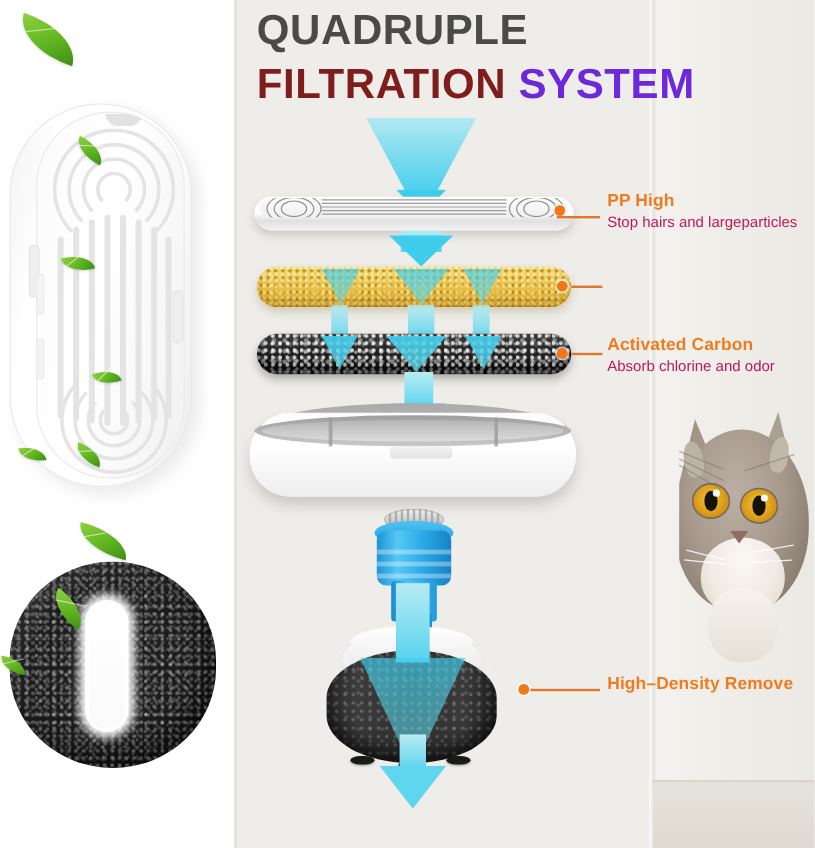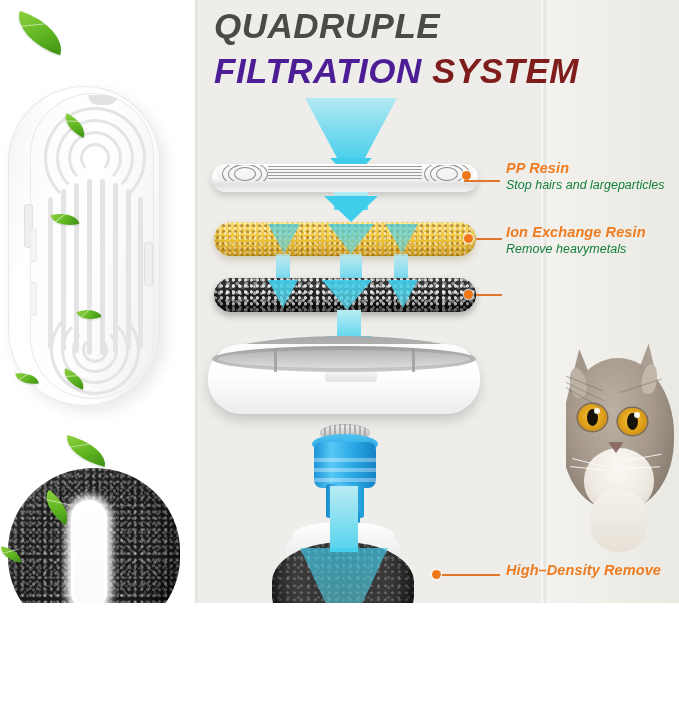--- a/index.html
+++ b/index.html
@@ -1,39 +1,39 @@
 <!DOCTYPE html>
 <html><head>
 <meta charset="utf-8">
 <style>
   html,body{margin:0;padding:0;background:#fff;}
   body{font-family:"Liberation Sans",sans-serif;}
-  #stage{position:relative;width:679px;height:603px;overflow:hidden;background:#ffffff;font-style:italic;}
+  #stage{position:relative;width:679px;height:707px;overflow:hidden;background:#ffffff;}
 
   
   .bg-left{position:absolute;left:0;top:0;width:196px;height:707px;background:#ffffff;}
   .bg-mid{position:absolute;left:196px;top:0;width:348px;height:707px;
           background:linear-gradient(100deg,#edeceа 0%,#eceae6 30%,#f2f1ee 70%,#f4f3f0 100%);
           background-color:#eeedea;}
   .bg-right{position:absolute;left:544px;top:0;width:135px;height:707px;
             background:linear-gradient(90deg,#f3f2ee 0%,#efeee9 40%,#ebe9e3 100%);}
   .bg-seam-a{position:absolute;left:194px;top:0;width:3px;height:707px;
              background:linear-gradient(90deg,rgba(190,188,183,.0),rgba(196,194,188,.55));}
   .bg-seam-b{position:absolute;left:541px;top:0;width:5px;height:707px;
              background:linear-gradient(90deg,rgba(255,255,255,.85),rgba(222,220,214,.9));}
   .bg-floor{position:absolute;left:544px;top:652px;width:135px;height:55px;
             background:linear-gradient(180deg,#e6e3dc,#dedad1);}
   .bg-floorline{position:absolute;left:544px;top:650px;width:135px;height:2px;background:#d9d5cc;}
 
   
   .title{position:absolute;left:214px;top:4px;width:450px;}
   .title-l1{font-size:35px;font-weight:bold;color:#4a4a48;letter-spacing:.5px;line-height:44px;}
   .title-l2{font-size:35px;font-weight:bold;line-height:46px;letter-spacing:.5px;}
-  .t-orange{color:#4c1d95;}
-  .t-grey{color:#7f1d1d;}
+  .t-orange{color:#7f1d1d;}
+  .t-grey{color:#6d28d9;}
 
   
   .cart-wrap{position:absolute;left:8px;top:86px;width:165px;height:330px;}
   .cart-shadow{position:absolute;left:6px;top:6px;width:152px;height:320px;border-radius:76px;
                background:#d9d9d9;filter:blur(7px);opacity:.55;}
   .cart-body{position:absolute;left:0;top:0;width:152px;height:320px;border-radius:76px;
              background:linear-gradient(100deg,#f2f2f2 0%,#ffffff 22%,#fdfdfd 70%,#ececec 100%);
              box-shadow:inset 0 0 0 1px #e9e9e9;}
   .cart-face{position:absolute;left:22px;top:7px;width:124px;height:306px;border-radius:62px;
              background:linear-gradient(100deg,#fbfbfb,#ffffff 45%,#f1f1f1);
@@ -167,21 +167,21 @@
      background-size:7px 7px;}
   .foot{position:absolute;width:20px;height:7px;border-radius:10px/4px;background:#191919;
      box-shadow:0 1px 2px rgba(0,0,0,.4);}
 
   
   .dot{position:absolute;width:9px;height:9px;border-radius:50%;background:#f07818;
        box-shadow:0 0 0 1.5px rgba(255,255,255,.65);}
   .lead{position:absolute;height:1.6px;background:#e0772a;}
   .callout{position:absolute;}
   .co-title{font-size:14.5px;font-weight:bold;color:#ef7c20;letter-spacing:.1px;white-space:nowrap;}
-  .co-sub{font-size:12.5px;color:#15803d;margin-top:2px;white-space:nowrap;}
+  .co-sub{font-size:12.5px;color:#be185d;margin-top:2px;white-space:nowrap;}
 
   
   .cat{position:absolute;left:556px;top:330px;width:122px;height:232px;overflow:hidden;}
   .cat-head{position:absolute;left:6px;top:28px;width:112px;height:152px;border-radius:52% 52% 48% 48%;
      background:radial-gradient(ellipse at 45% 35%,#bcb0a4 0%,#a79a8d 45%,#8d8175 75%,#776c61 100%);}
   .ear{position:absolute;width:0;height:0;}
   .ear-l{left:4px;top:20px;border-left:24px solid transparent;border-right:12px solid transparent;
      border-bottom:54px solid #a2968a;transform:rotate(-10deg);}
   .ear-r{left:76px;top:14px;border-left:12px solid transparent;border-right:24px solid transparent;
      border-bottom:58px solid #ab9f93;transform:rotate(9deg);}
@@ -381,30 +381,30 @@
     <div class="whisk" style="left:14px;top:136px;width:36px;transform:rotate(6deg);"></div>
     <div class="whisk" style="left:70px;top:130px;width:36px;transform:rotate(-10deg);"></div>
     <div class="whisk" style="left:70px;top:138px;width:34px;transform:rotate(-3deg);"></div>
     <div class="cat-mask-l"></div>
   </div>
 
   <div class="lead" style="left:262px;top:185px;width:0px;"></div>
 
   <div class="lead" style="left:464px;top:180px;width:36px;"></div>
   <div class="callout" style="left:506px;top:160px;">
-    <div class="co-title">PP Resin</div>
+    <div class="co-title">PP High</div>
     <div class="co-sub">Stop hairs and largeparticles</div>
   </div>
 
   <div class="lead" style="left:476px;top:238px;width:26px;"></div>
-  <div class="callout" style="left:506px;top:224px;">
-    <div class="co-title">Ion Exchange Resin</div>
-    <div class="co-sub">Remove heavymetals</div>
-  </div>
 
   <div class="lead" style="left:476px;top:294px;width:26px;"></div>
+  <div class="callout" style="left:506px;top:280px;">
+    <div class="co-title">Activated Carbon</div>
+    <div class="co-sub">Absorb chlorine and odor</div>
+  </div>
 
   <div class="lead" style="left:442px;top:574px;width:58px;"></div>
   <div class="callout" style="left:506px;top:562px;">
     <div class="co-title">High–Density Remove</div>
   </div>
 
 </div>
 
 </body></html>

